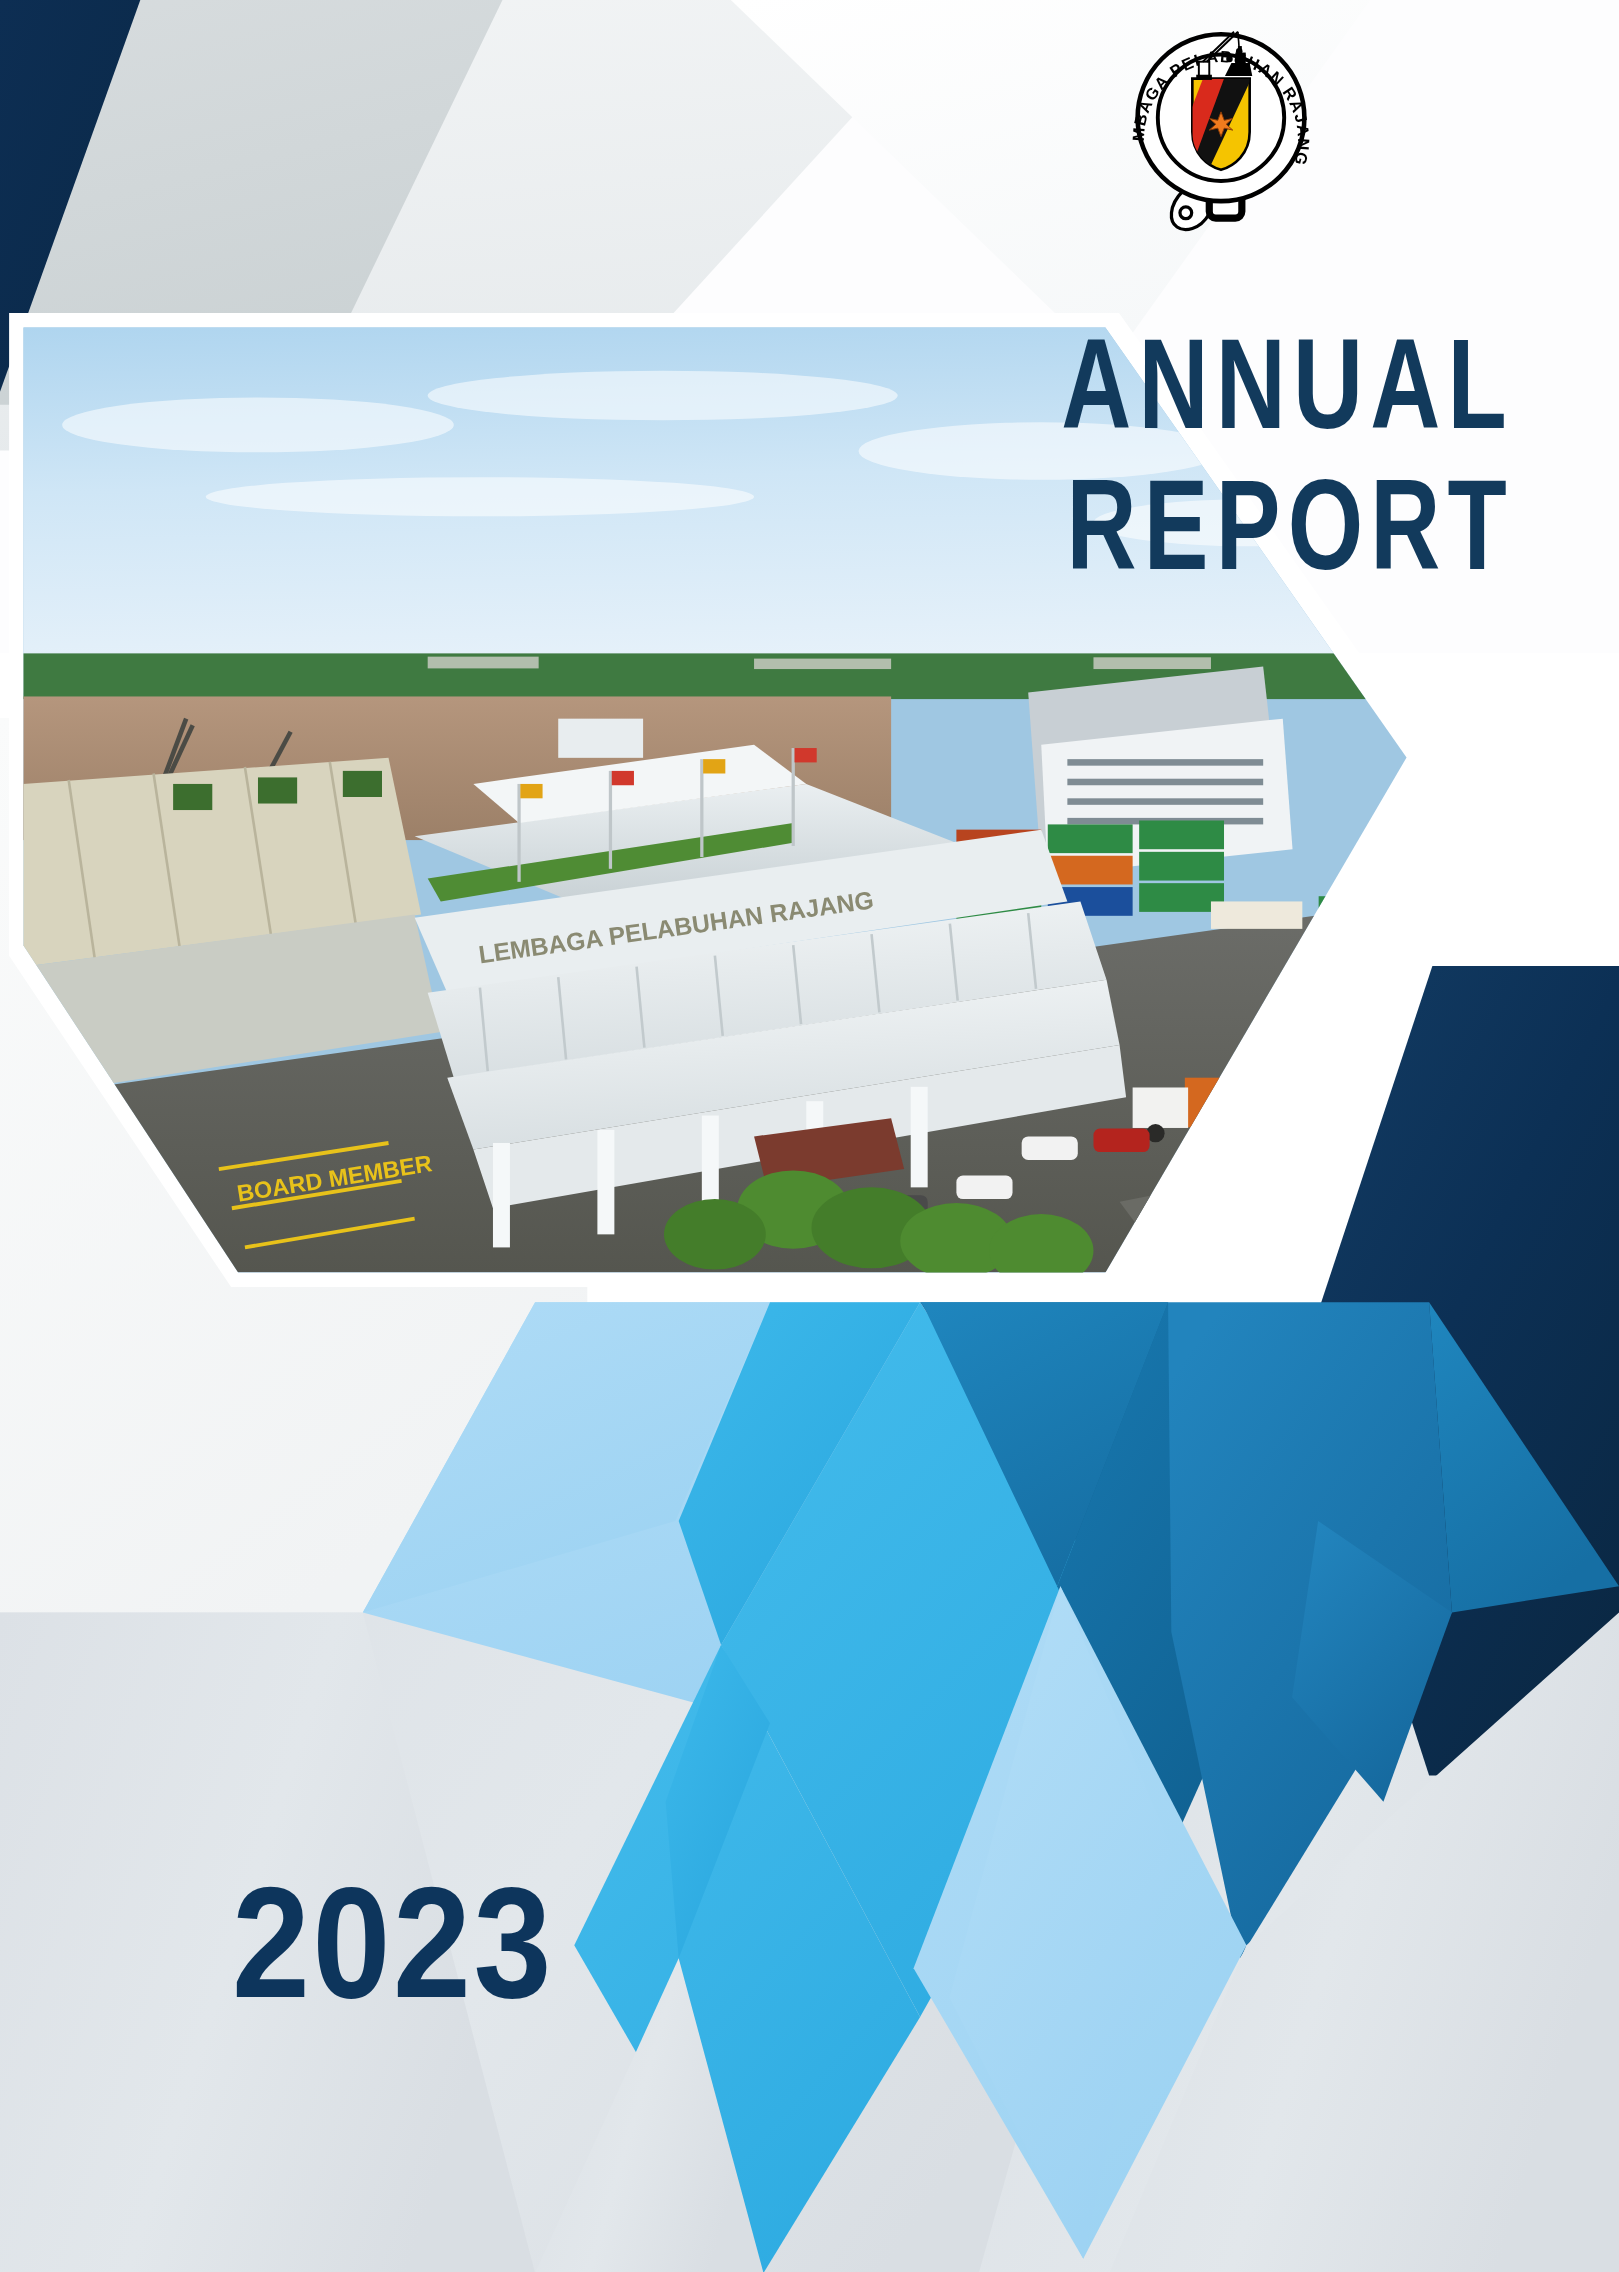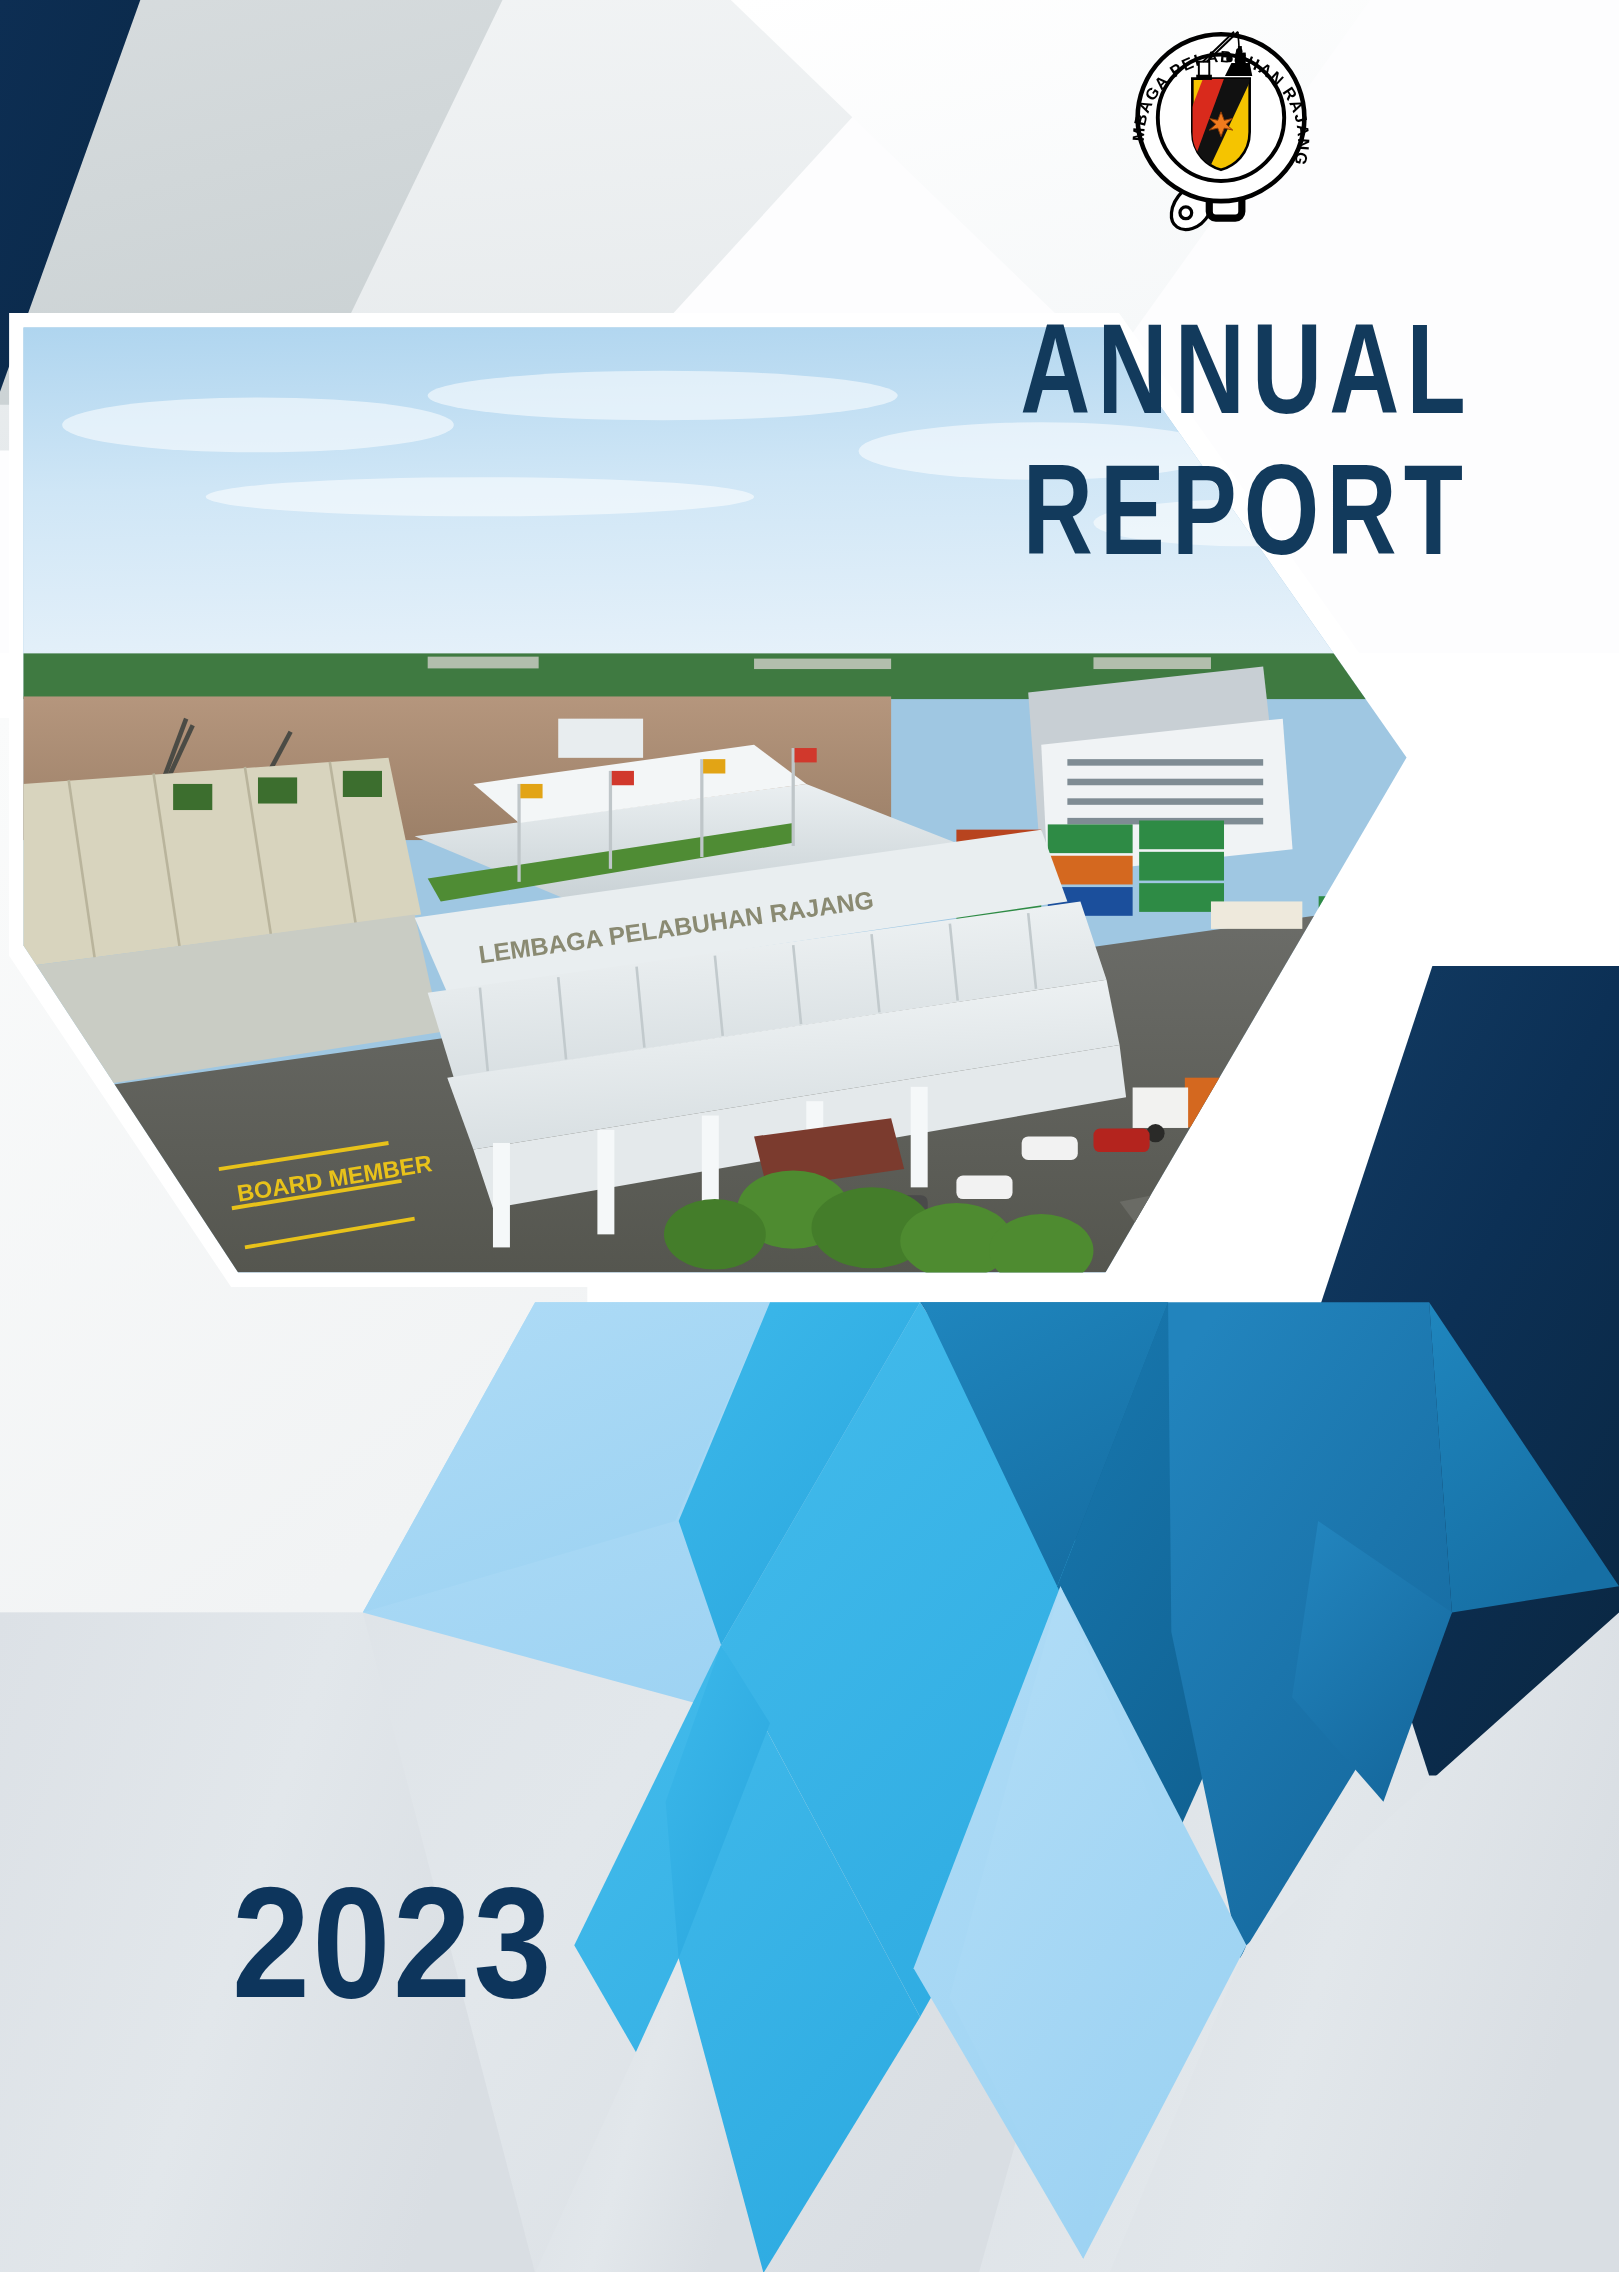--- a/index.html
+++ b/index.html
@@ -23,23 +23,23 @@
     top:19.6px;
     width:222px;
     height:215px;
   }
   #logo-wrap svg{width:100%;height:100%;display:block;}
 
   
   .title-block{
     position:absolute;
     left:979px;
-    top:305px;
+    top:320px;
     width:535px;
-    text-align:center;
+    text-align:right;
     color:#123A5C;
   }
   .title-line{
     font-family:"Liberation Sans",sans-serif;
     font-weight:700;
     font-size:97px;
     line-height:1.0;
     letter-spacing:7.2px;
     color:#123A5C;
     transform:scaleY(1.32);

